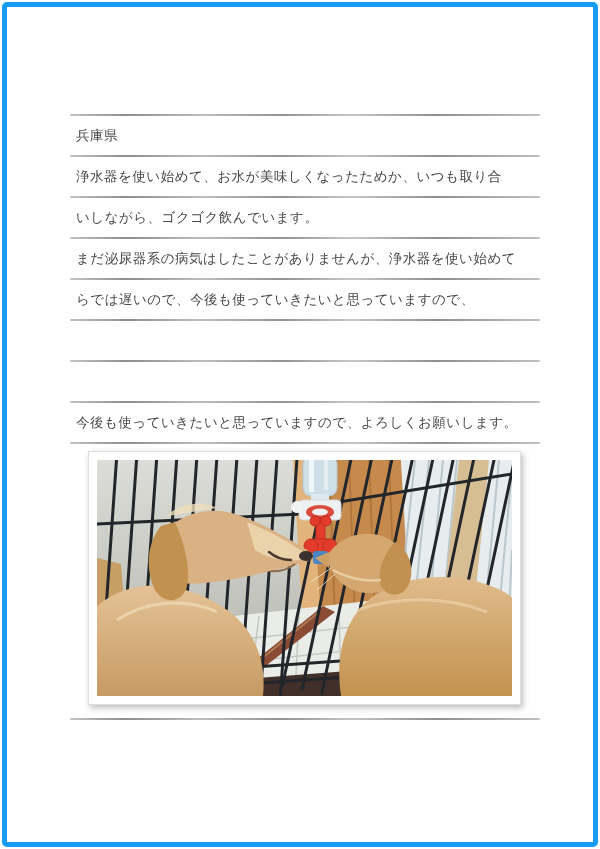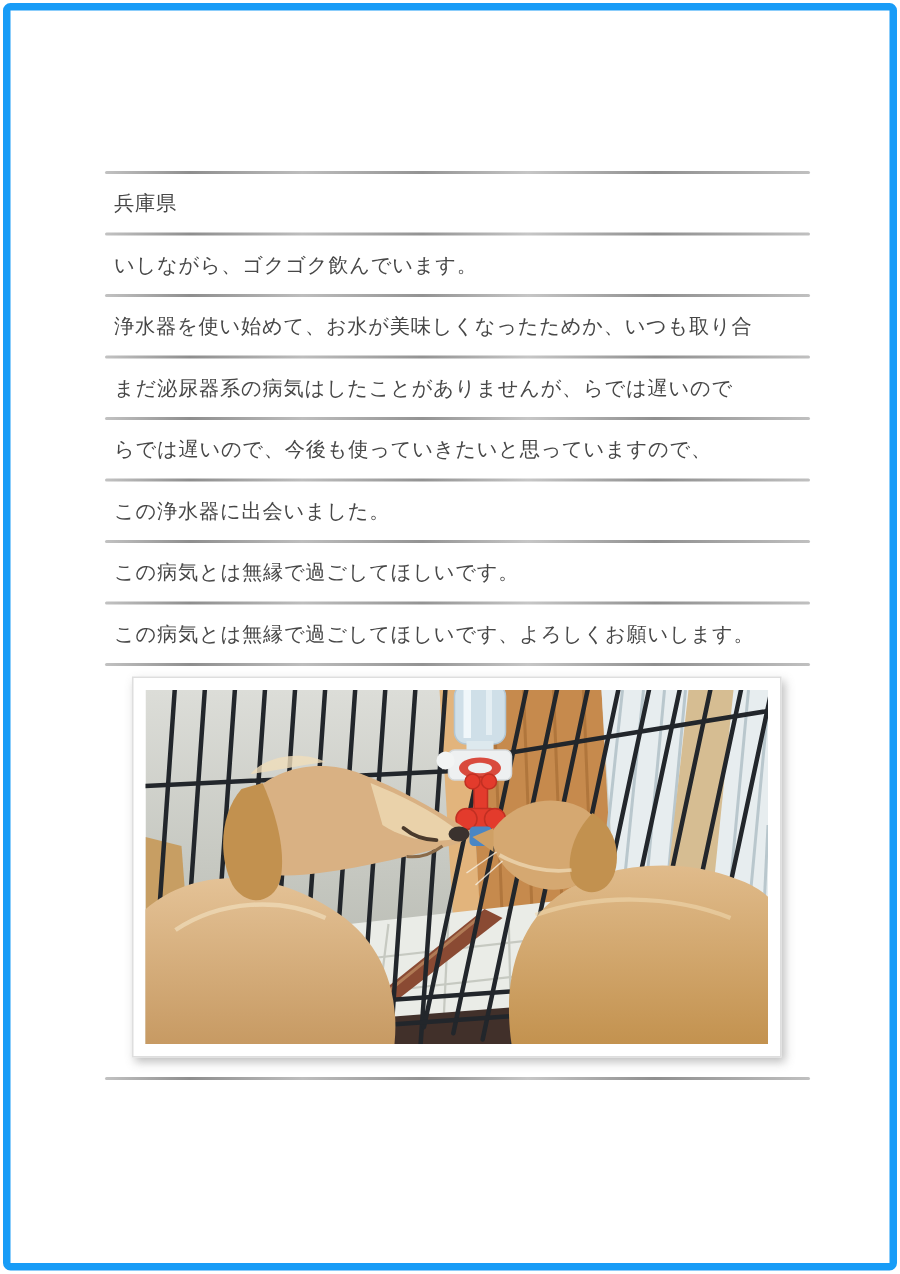--- a/index.html
+++ b/index.html
@@ -50,45 +50,43 @@
   <div class="blue-frame"></div>
 
   <div class="content">
 
     <div class="row">
       <div class="rule"></div>
       <span class="txt">兵庫県</span>
     </div>
     <div class="row">
       <div class="rule"></div>
+      <span class="txt">浄水器を使い始めて、お水が美味しくなったためか、いつも取り合</span>
+    </div>
+    <div class="row">
+      <div class="rule"></div>
       <span class="txt">いしながら、ゴクゴク飲んでいます。</span>
     </div>
     <div class="row">
       <div class="rule"></div>
-      <span class="txt">浄水器を使い始めて、お水が美味しくなったためか、いつも取り合</span>
-    </div>
-    <div class="row">
-      <div class="rule"></div>
-      <span class="txt">まだ泌尿器系の病気はしたことがありませんが、らでは遅いので</span>
+      <span class="txt">まだ泌尿器系の病気はしたことがありませんが、浄水器を使い始めて</span>
     </div>
     <div class="row">
       <div class="rule"></div>
       <span class="txt">らでは遅いので、今後も使っていきたいと思っていますので、</span>
     </div>
     <div class="row">
       <div class="rule"></div>
-      <span class="txt">この浄水器に出会いました。</span>
-    </div>
-    <div class="row">
-      <div class="rule"></div>
-      <span class="txt">この病気とは無縁で過ごしてほしいです。</span>
-    </div>
-    <div class="row">
-      <div class="rule"></div>
-      <span class="txt">この病気とは無縁で過ごしてほしいです、よろしくお願いします。</span>
+    </div>
+    <div class="row">
+      <div class="rule"></div>
+    </div>
+    <div class="row">
+      <div class="rule"></div>
+      <span class="txt">今後も使っていきたいと思っていますので、よろしくお願いします。</span>
     </div>
 
     <div class="rule"></div>
 
     <div class="photo-frame">
       <svg width="415" height="236" viewBox="0 0 415 236" role="img" aria-label="Two golden retrievers drinking together from a bottle waterer mounted on a wire cage">
         <defs>
           <linearGradient id="wallGrad" x1="0" y1="0" x2="0" y2="1">
             <stop offset="0" stop-color="#dcddd8"></stop>
             <stop offset="1" stop-color="#b0b3aa"></stop>

